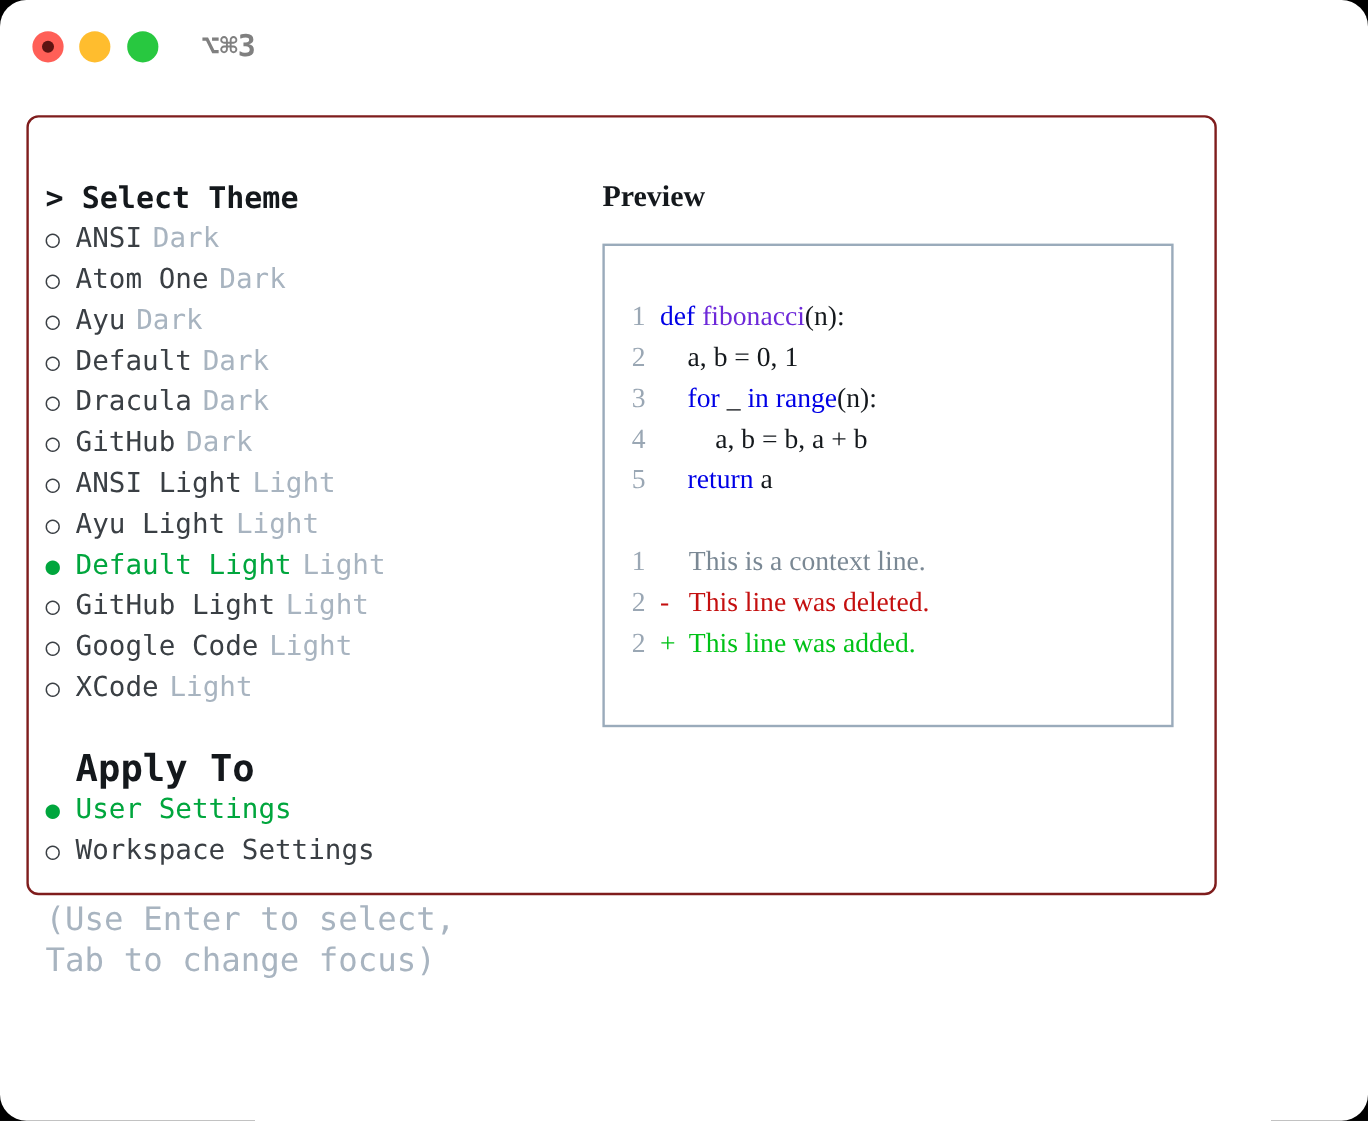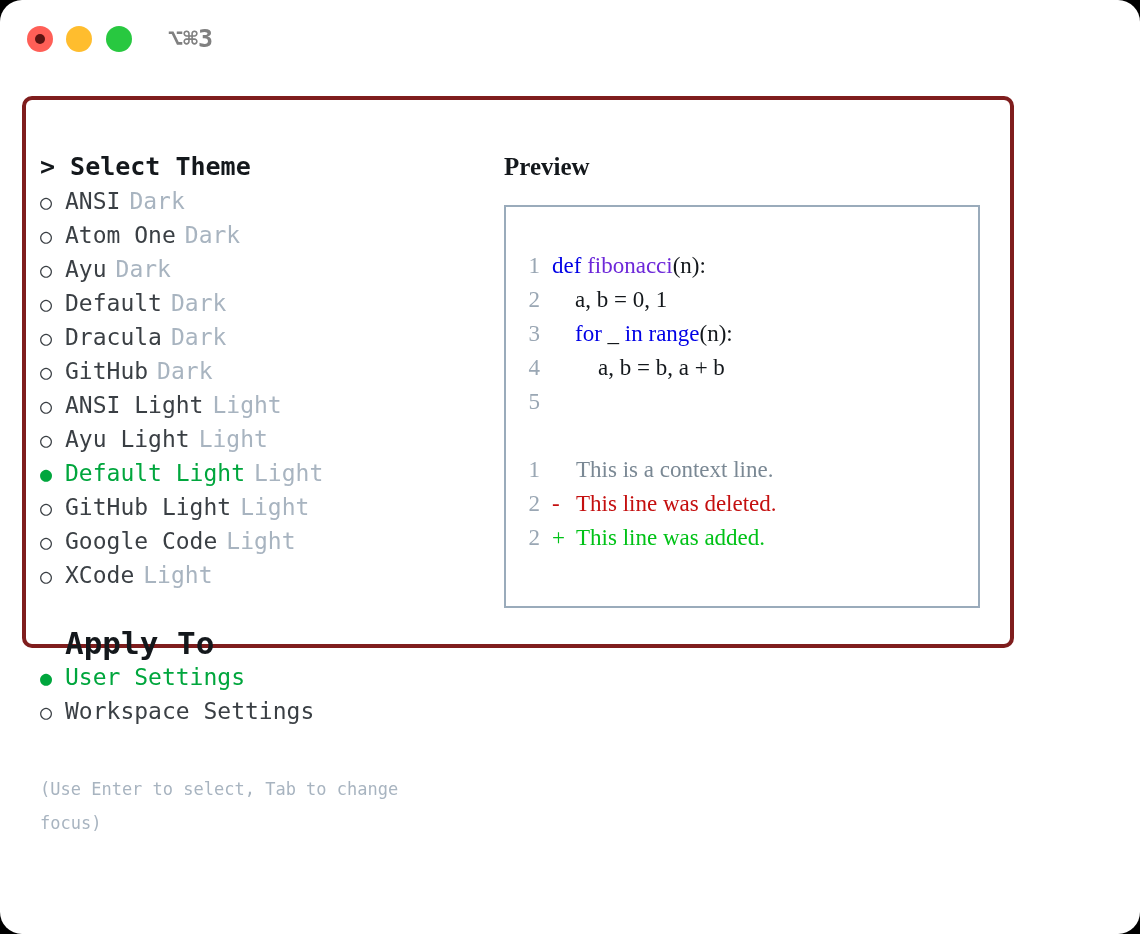--- a/index.html
+++ b/index.html
@@ -57,22 +57,22 @@
     letter-spacing: 0px;
     line-height: 34px;
   }
 
   
   #dialog {
     position: absolute;
     left: 22px;
     top: 96px;
     width: 992px;
-    height: 552px;
-    border: 4px solid #7f1d1d;
+    height: 650px;
+    border: 2px solid #7f1d1d;
     border-radius: 10px;
     background: #ffffff;
   }
 
   
   #left-col {
     position: absolute;
     left: 14px;
     top: 50px;
     width: 452px;
@@ -114,23 +114,23 @@
   .subheading {
     padding-left: 25px;
     font-size: 31px;
     font-weight: bold;
     color: #14181c;
     line-height: 34px;
     white-space: pre;
   }
 
   #hint {
-    margin-top: 44px;
+    margin-top: 24px;
     width: 405px;
-    font-size: 17px;
+    font-size: 27px;
     line-height: 34px;
     color: #a8b4c0;
   }
 
   
   #right-col {
     position: absolute;
     left: 478px;
     top: 50px;
     width: 500px;
@@ -222,21 +222,21 @@
     </div>
 
     <div id="right-col">
       <div id="preview-title">Preview</div>
       <div id="preview-box">
         <div id="code-block">
             <div class="code-line"><span class="lineno">1</span><span class="code-text"><span class="tok-kw">def </span><span class="tok-fn">fibonacci</span><span class="tok-plain">(n):</span></span></div>
             <div class="code-line"><span class="lineno">2</span><span class="code-text"><span class="tok-plain">    a, b = 0, 1</span></span></div>
             <div class="code-line"><span class="lineno">3</span><span class="code-text"><span class="tok-plain">    </span><span class="tok-kw">for</span><span class="tok-plain"> _ </span><span class="tok-kw">in</span><span class="tok-plain"> </span><span class="tok-kw">range</span><span class="tok-plain">(n):</span></span></div>
             <div class="code-line"><span class="lineno">4</span><span class="code-text"><span class="tok-plain">        a, b = b, a + b</span></span></div>
-            <div class="code-line"><span class="lineno">5</span></div>
+            <div class="code-line"><span class="lineno">5</span><span class="code-text"><span class="tok-plain">    </span><span class="tok-kw">return</span><span class="tok-plain"> a</span></span></div>
           </div>
         <div class="blank-line"></div>
         <div id="diff-block">
             <div class="code-line diff-ctx"><span class="lineno">1</span><span class="marker"> </span><span class="code-text">This is a context line.</span></div>
             <div class="code-line diff-del"><span class="lineno">2</span><span class="marker">-</span><span class="code-text">This line was deleted.</span></div>
             <div class="code-line diff-add"><span class="lineno">2</span><span class="marker">+</span><span class="code-text">This line was added.</span></div>
           </div>
       </div>
     </div>
 

